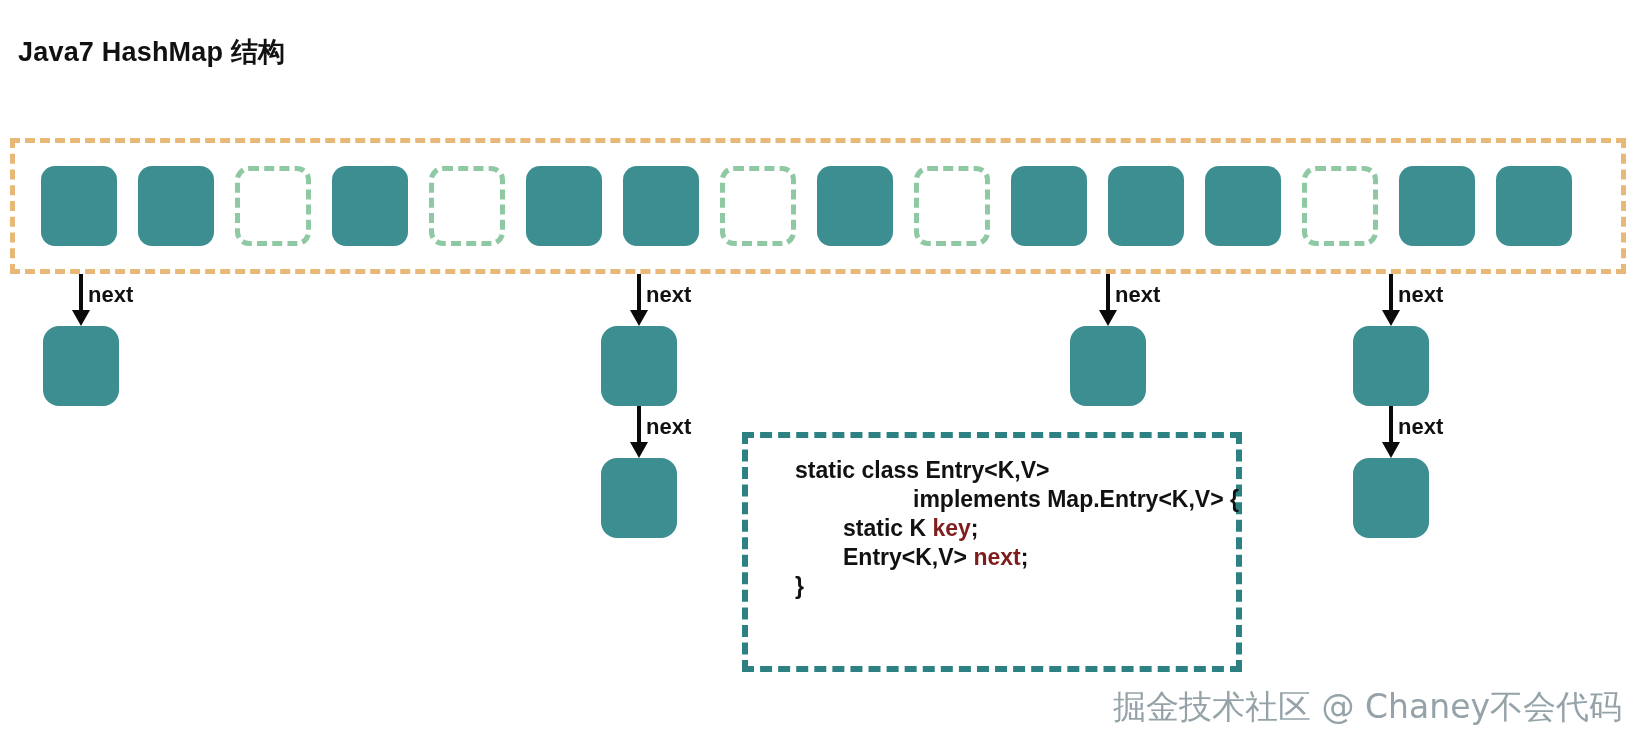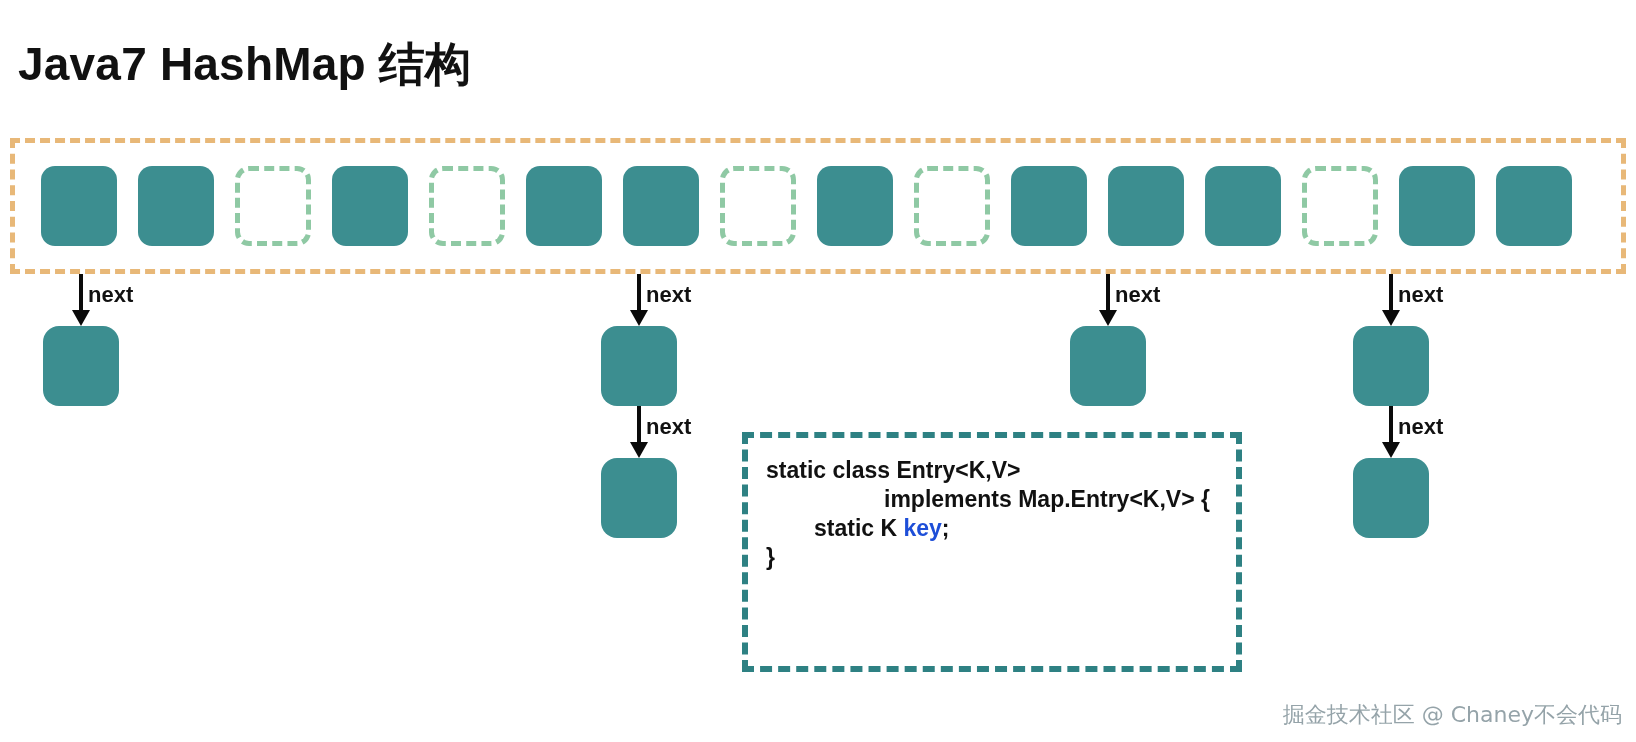--- a/index.html
+++ b/index.html
@@ -15,21 +15,21 @@
     overflow: hidden;
     font-family: "Liberation Sans", "DejaVu Sans", sans-serif;
     color: #111111;
   }
 
   
   #diagram-title {
     position: absolute;
     left: 18px;
     top: 34px;
-    font-size: 46px;
+    font-size: 27px;
     font-weight: bold;
     letter-spacing: 0.2px;
     color: #111111;
     white-space: nowrap;
   }
 
   
   #bucket-array {
     position: absolute;
     left: 10px;
@@ -125,31 +125,32 @@
     background: #ffffff;
     padding: 18px 14px 10px 18px;
   }
   .code-line {
     font-family: "Liberation Sans", "DejaVu Sans", sans-serif;
     font-size: 23px;
     font-weight: bold;
     line-height: 29px;
     color: #111111;
     white-space: pre;
-  }
-  .code-line .kw-hl { color: #1d4ed8; }
+    margin-left: 29px;
+  }
+  .code-line .kw-hl { color: #7f1d1d; }
   .code-indent-1 { padding-left: 48px; }
   .code-indent-2 { padding-left: 118px; }
 
   
   #watermark {
     position: absolute;
     right: 14px;
     bottom: 12px;
-    font-size: 22px;
+    font-size: 33px;
     color: #8a9aa0;
     opacity: 0.9;
     white-space: nowrap;
     font-family: "DejaVu Sans", sans-serif;
   }
 </style>
 </head>
 <body>
 
 <div id="diagram-title">Java7 HashMap 结构</div>
@@ -227,16 +228,17 @@
         </div>
         <div class="chain-node"></div>
       </div>
     </div>
   </div>
 
 <div id="entry-code-box">
     <div class="code-line"><span>static class Entry&lt;K,V&gt;</span></div>
     <div class="code-line code-indent-2"><span>implements Map.Entry&lt;K,V&gt; {</span></div>
     <div class="code-line code-indent-1"><span>static K </span><span class="kw-hl">key</span><span>;</span></div>
+    <div class="code-line code-indent-1"><span>Entry&lt;K,V&gt; </span><span class="kw-hl">next</span><span>;</span></div>
     <div class="code-line"><span>}</span></div>
   </div>
 
 <div id="watermark">掘金技术社区 @ Chaney不会代码</div>
 
 </body></html>

